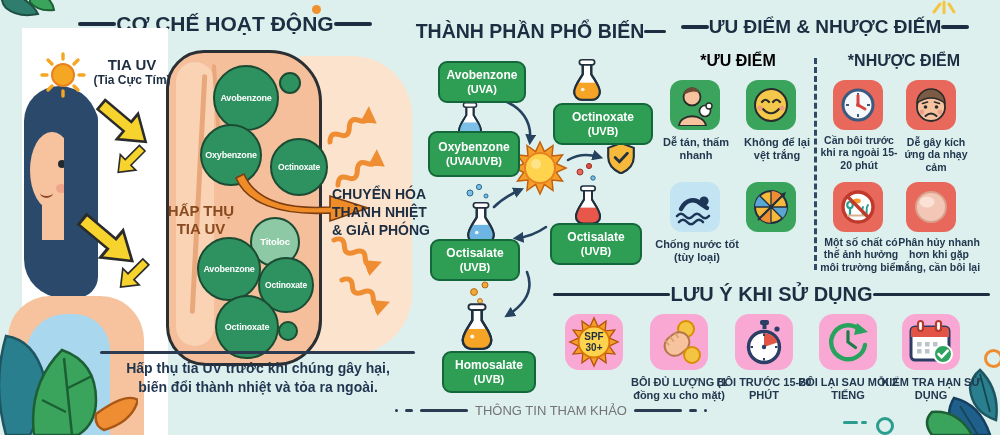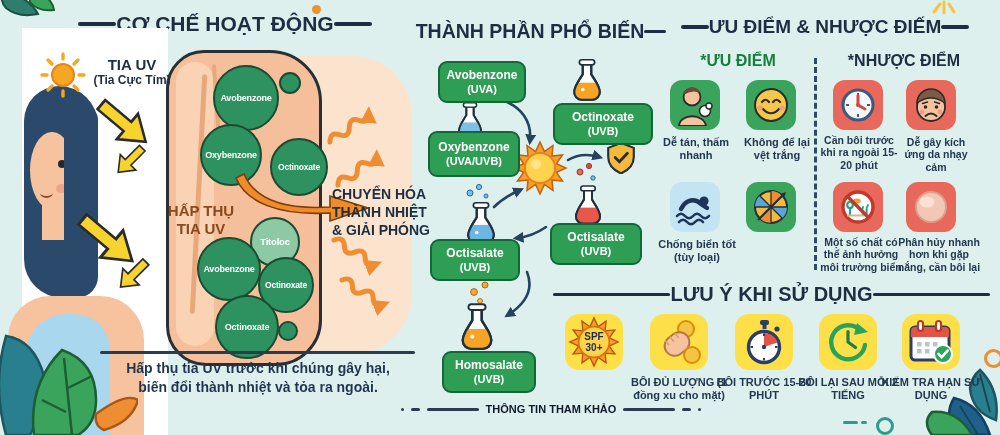--- a/index.html
+++ b/index.html
@@ -21,21 +21,21 @@
   .gbox{position:absolute;background:#2f9e55;border:2.5px solid #14673a;border-radius:9px;color:#fff;
         font-weight:700;text-align:center;display:flex;flex-direction:column;justify-content:center;
         line-height:1.15;z-index:6;}
   .gbox .nm{font-size:12px;}
   .gbox .rg{font-size:11px;}
   .cap{position:absolute;font-weight:700;color:#22384f;text-align:center;font-size:11px;line-height:1.18;}
   .tile{position:absolute;width:50px;height:50px;border-radius:12px;display:flex;align-items:center;justify-content:center;z-index:5;}
   .tile.green{background:#3aa45c;}
   .tile.red{background:#e8695b;}
   .tile.blue{background:#c3e5f3;}
-  .utile{position:absolute;width:58px;height:56px;border-radius:14px;background:#fde047;
+  .utile{position:absolute;width:58px;height:56px;border-radius:14px;background:#f9a8d4;
          display:flex;align-items:center;justify-content:center;z-index:5;}
   .ucap{position:absolute;font-weight:800;color:#22384f;text-align:center;font-size:11px;line-height:1.2;}
   .divider-v{position:absolute;border-left:3px dashed #2f4a66;}
   .ring{position:absolute;border-radius:50%;}
   .woman-part{position:absolute;}
   svg{display:block;}
   .z4{z-index:4;} .z5{z-index:5;} .z6{z-index:6;}
 </style>
 </head>
 <body>
@@ -274,21 +274,21 @@
   <div class="gbox" style="left:442px;top:351px;width:90px;height:38px">
     <span class="nm">Homosalate</span>
     <span class="rg">(UVB)</span>
   </div>
 
   <div class="abs hdr" style="left:655px;top:16px;width:340px">
     <div class="dash" style="width:28px"></div>
     <div style="font-size:19px">ƯU ĐIỂM &amp; NHƯỢC ĐIẾM</div>
     <div class="dash" style="width:28px"></div>
   </div>
-  <div class="abs" style="left:666px;top:52px;width:144px;text-align:center;font-weight:800;font-size:16px;color:#15803d">*ƯU ĐIỂM</div>
+  <div class="abs" style="left:666px;top:52px;width:144px;text-align:center;font-weight:800;font-size:16px;color:#000000">*ƯU ĐIỂM</div>
   <div class="abs" style="left:828px;top:52px;width:152px;text-align:center;font-weight:800;font-size:16px;color:#1d2e42">*NHƯỢC ĐIỂM</div>
   <div class="divider-v" style="left:814px;top:58px;height:212px"></div>
 
   <div class="tile green" style="left:670px;top:80px">
     <svg width="40" height="42" viewBox="0 0 40 42">
       <circle cx="17" cy="13" r="8.5" fill="#f6c39e" stroke="#2b2b2b" stroke-width="1.8"></circle>
       <path d="M8.5 11 A8.5 8.5 0 0 1 25 9 Q17 5 8.5 11Z" fill="#6b4a36"></path>
       <path d="M4 42 C5 29 29 29 31 42 Z" fill="#f6c39e" stroke="#2b2b2b" stroke-width="1.8"></path>
       <circle cx="30" cy="27" r="5.5" fill="#fff" stroke="#2b2b2b" stroke-width="1.6"></circle>
       <circle cx="34" cy="22" r="3" fill="#fff" stroke="#2b2b2b" stroke-width="1.4"></circle>
@@ -366,21 +366,21 @@
       <path d="M9.5 9.5 L30.5 30.5" stroke="#c0392b" stroke-width="3.4" stroke-linecap="round"></path>
     </svg>
   </div>
 
   <div class="tile red" style="left:906px;top:182px">
     <svg width="40" height="40" viewBox="0 0 40 40">
       <circle cx="20" cy="20" r="15" fill="#f3c7b5" stroke="#dba08c" stroke-width="2"></circle>
       <ellipse cx="16" cy="15" rx="7.5" ry="5.5" fill="#fbe0d5"></ellipse>
     </svg>
   </div>
-  <div class="cap" style="left:652px;top:238px;width:90px">Chống biển tốt (tùy loại)</div>
+  <div class="cap" style="left:652px;top:238px;width:90px">Chống nước tốt (tùy loại)</div>
   <div class="cap" style="left:816px;top:236px;width:90px;font-size:10.5px">Một số chất có thể ảnh hưởng môi trường biển</div>
   <div class="cap" style="left:894px;top:236px;width:90px;font-size:10.5px">Phân hủy nhanh hơn khi gặp nắng, cần bôi lại</div>
 
   <div class="abs hdr" style="left:553px;top:283px;width:437px">
     <div class="dash" style="flex:1"></div>
     <div style="font-size:20px">LƯU Ý KHI SỬ DỤNG</div>
     <div class="dash" style="flex:1"></div>
   </div>
 
   <div class="utile" style="left:565px;top:314px">
@@ -445,19 +445,19 @@
 
   <div class="ucap" style="left:626px;top:376px;width:106px">BÔI ĐỦ LƯỢNG (1 đồng xu cho mặt)</div>
   <div class="ucap" style="left:714px;top:376px;width:100px">BÔI TRƯỚC 15-20 PHÚT</div>
   <div class="ucap" style="left:798px;top:376px;width:100px">BÔI LẠI SAU MỖI 2 TIẾNG</div>
   <div class="ucap" style="left:880px;top:376px;width:102px">KIỂM TRA HẠN SỬ DỤNG</div>
 
   <div class="abs" style="left:395px;top:403px;width:312px;display:flex;align-items:center;justify-content:center;gap:7px;z-index:6">
     <div style="width:3px;height:3px;border-radius:50%;background:#2a3b52"></div>
     <div style="width:9px;height:3px;background:#2a3b52;border-radius:2px"></div>
     <div style="width:52px;height:3px;background:#2a3b52;border-radius:2px"></div>
-    <div style="font-weight:700;font-size:11px;color:#0f172a;white-space:nowrap">THÔNG TIN THAM KHẢO</div>
+    <div style="font-weight:400;font-size:13px;color:#737373;white-space:nowrap">THÔNG TIN THAM KHẢO</div>
     <div style="width:52px;height:3px;background:#2a3b52;border-radius:2px"></div>
     <div style="width:9px;height:3px;background:#2a3b52;border-radius:2px"></div>
     <div style="width:3px;height:3px;border-radius:50%;background:#2a3b52"></div>
   </div>
 
 </div>
 
 </body></html>

